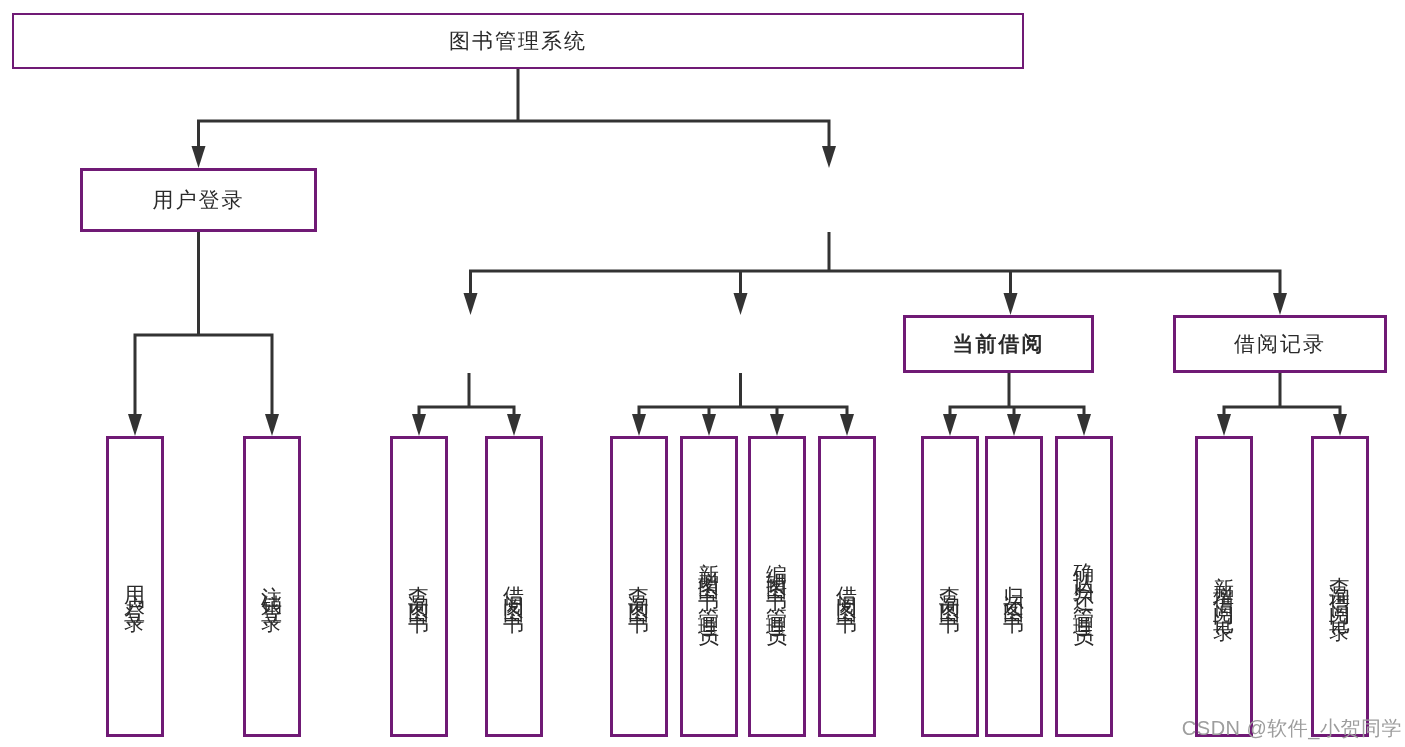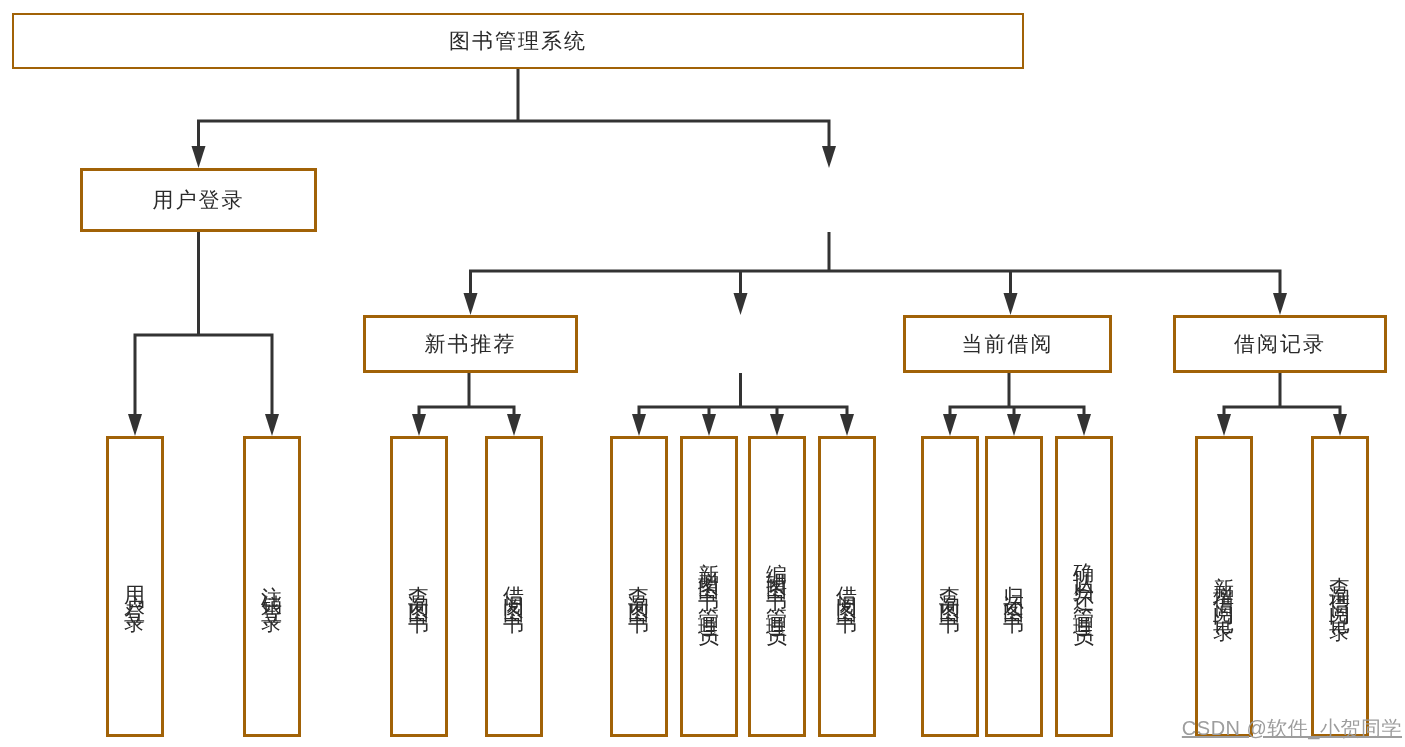--- a/index.html
+++ b/index.html
@@ -13,21 +13,21 @@
   }
   .connectors {
     position: absolute;
     left: 0; top: 0;
     width: 1405px; height: 747px;
     pointer-events: none;
   }
   .node {
     position: absolute;
     box-sizing: border-box;
-    border: 3px solid #a16207;
+    border: 3px solid #701a75;
     background: #ffffff;
     color: #2a2a2a;
     display: flex;
     align-items: center;
     justify-content: center;
     z-index: 2;
   }
   .h-node {
     font-size: 21px;
     letter-spacing: 2px;
@@ -43,21 +43,20 @@
   }
   .watermark {
     position: absolute;
     right: 3px;
     bottom: 5px;
     font-size: 20px;
     color: #9d9d9d;
     letter-spacing: 0.5px;
     z-index: 3;
     white-space: nowrap;
-    text-decoration: underline;
   }
 </style>
 </head>
 <body>
 
 <div class="canvas">
 
   <svg class="connectors" viewBox="0 0 1405 747" xmlns="http://www.w3.org/2000/svg">
     <g stroke="#333333" stroke-width="3" fill="none">
 
@@ -95,22 +94,21 @@
       <polygon points="1077,414 1091,414 1084,436"></polygon>
       <polygon points="1217,414 1231,414 1224,436"></polygon>
       <polygon points="1333,414 1347,414 1340,436"></polygon>
     </g>
   </svg>
 
   <div class="node h-node" style="left:12px; top:13px; width:1012px; height:56px; border-width:2.5px;">图书管理系统</div>
 
   <div class="node h-node" style="left:80px; top:168px; width:237px; height:64px;">用户登录</div>
 
-  <div class="node h-node" style="left:363px; top:315px; width:215px; height:58px;">新书推荐</div>
-  <div class="node h-node" style="left:903px; top:315px; width:209px; height:58px;">当前借阅</div>
+  <div class="node h-node" style="left:903px; top:315px; width:191px; height:58px;font-weight:bold;">当前借阅</div>
   <div class="node h-node" style="left:1173px; top:315px; width:214px; height:58px;">借阅记录</div>
 
   <div class="node v-node" style="left:106px; top:436px; width:58px; height:301px;">用户登录</div>
   <div class="node v-node" style="left:243px; top:436px; width:58px; height:301px;">注销登录</div>
 
   <div class="node v-node" style="left:390px; top:436px; width:58px; height:301px;">查询图书</div>
   <div class="node v-node" style="left:485px; top:436px; width:58px; height:301px;">借阅图书</div>
 
   <div class="node v-node" style="left:610px; top:436px; width:58px; height:301px;">查询图书</div>
   <div class="node v-node" style="left:680px; top:436px; width:58px; height:301px;">新增图书（管理员）</div>

